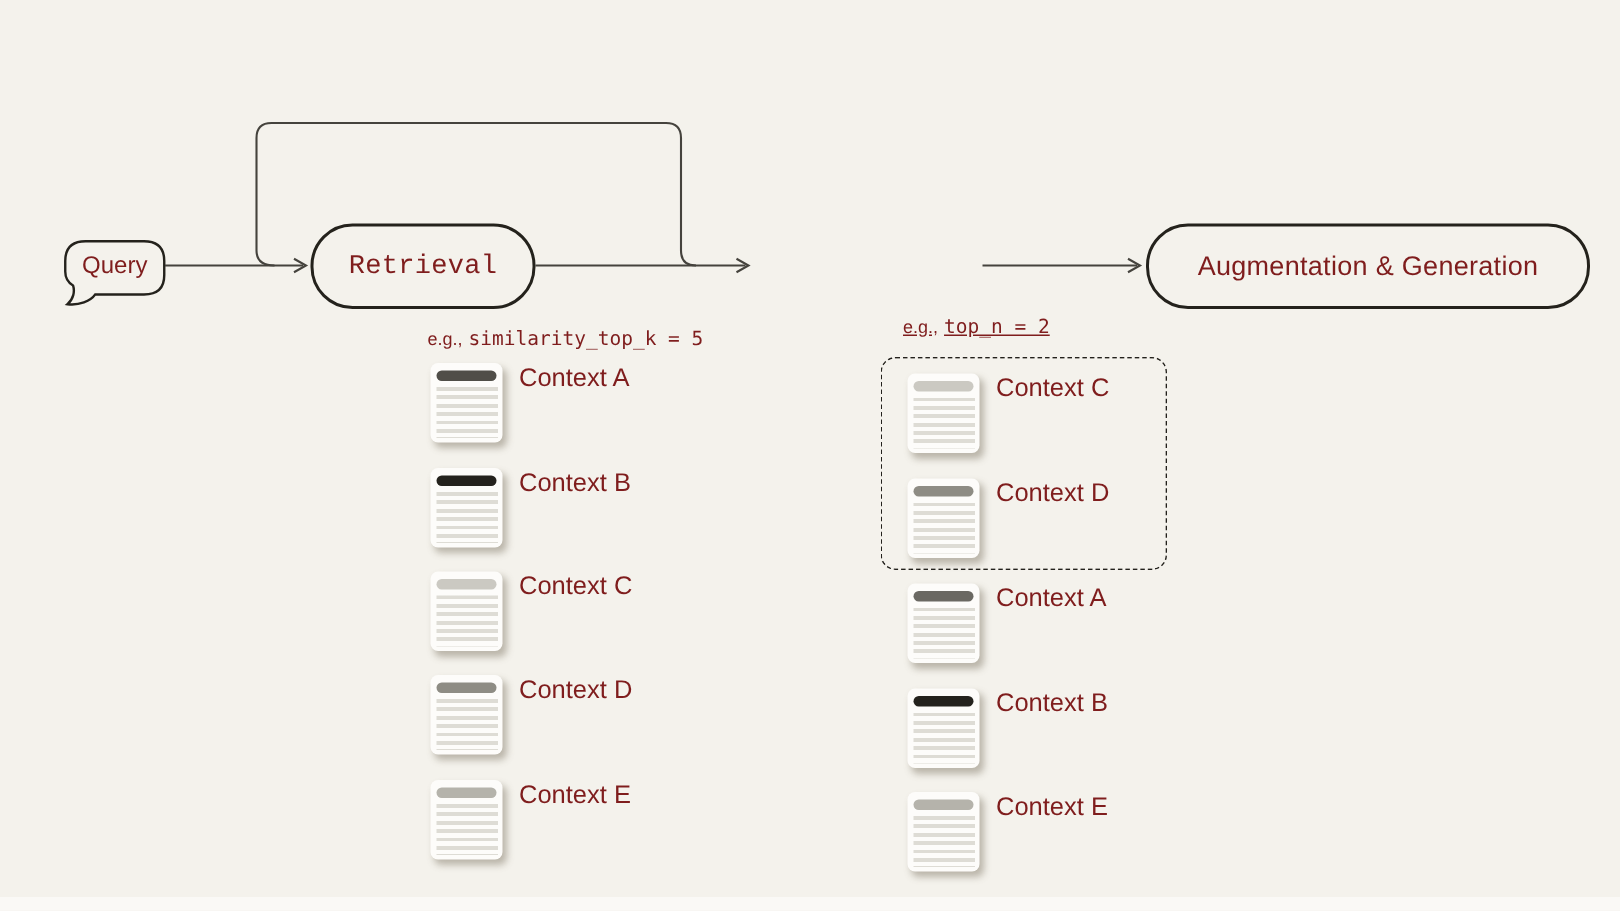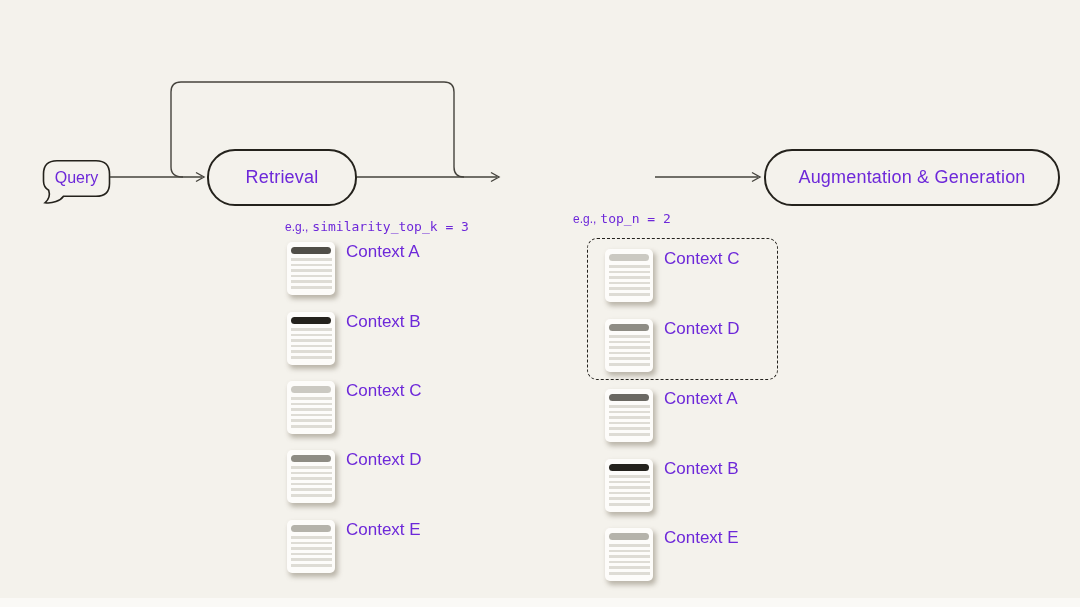--- a/index.html
+++ b/index.html
@@ -3,21 +3,21 @@
 <meta charset="utf-8">
 <style>
   html, body { margin: 0; padding: 0; }
   .canvas {
     position: relative;
     width: 1080px;
     height: 607px;
     background: #f4f2ec;
     overflow: hidden;
     font-family: "Liberation Sans", sans-serif;
-    color: #6d28d9;
+    color: #7f1d1d;
   }
   .connectors {
     position: absolute;
     left: 0; top: 0;
     width: 1080px; height: 607px;
   }
   .wire {
     fill: none;
     stroke: #45433d;
     stroke-width: 1.4;
@@ -45,21 +45,21 @@
     box-sizing: border-box;
     height: 57px;
     top: 149px;
     border: 2px solid #24221c;
     border-radius: 28px;
     background: #f4f2ec;
     display: flex; align-items: center; justify-content: center;
     font-size: 18px;
     letter-spacing: 0.2px;
   }
-  .stage-retrieval { left: 207px; width: 150px; }
+  .stage-retrieval { left: 207px; width: 150px; font-family: Liberation Mono, monospace; }
   .stage-reranking { left: 501px; width: 154px; }
   .stage-augmentation { left: 764px; width: 296px; }
   .caption {
     position: absolute;
     white-space: nowrap;
   }
   .cap-prefix { font-size: 12px; }
   .cap-code {
     font-family: "DejaVu Sans Mono", "Liberation Mono", monospace;
     font-size: 13px;
@@ -134,23 +134,23 @@
   <div class="query-label">Query</div>
 
   <div class="stage stage-retrieval">
     <span>Retrieval</span>
   </div>
   <div class="stage stage-augmentation">
     <span>Augmentation &amp; Generation</span>
   </div>
 
   <div class="caption" style="left:285px; top:217px;">
-    <span class="cap-prefix">e.g.,</span><span class="cap-code">similarity_top_k = 3</span>
-  </div>
-  <div class="caption" style="left:573px; top:209px;">
+    <span class="cap-prefix">e.g.,</span><span class="cap-code">similarity_top_k = 5</span>
+  </div>
+  <div class="caption" style="left:602px; top:209px;text-decoration:underline;">
     <span class="cap-prefix">e.g.,</span><span class="cap-code">top_n = 2</span>
   </div>
 
   <div class="dashed-box"></div>
 
   <div class="row" style="left:287px; top:242px;">
     <div class="doc">
       <div class="bar" style="background-color: rgb(80, 78, 72);"></div>
       <div class="doc-lines"></div>
     </div>

